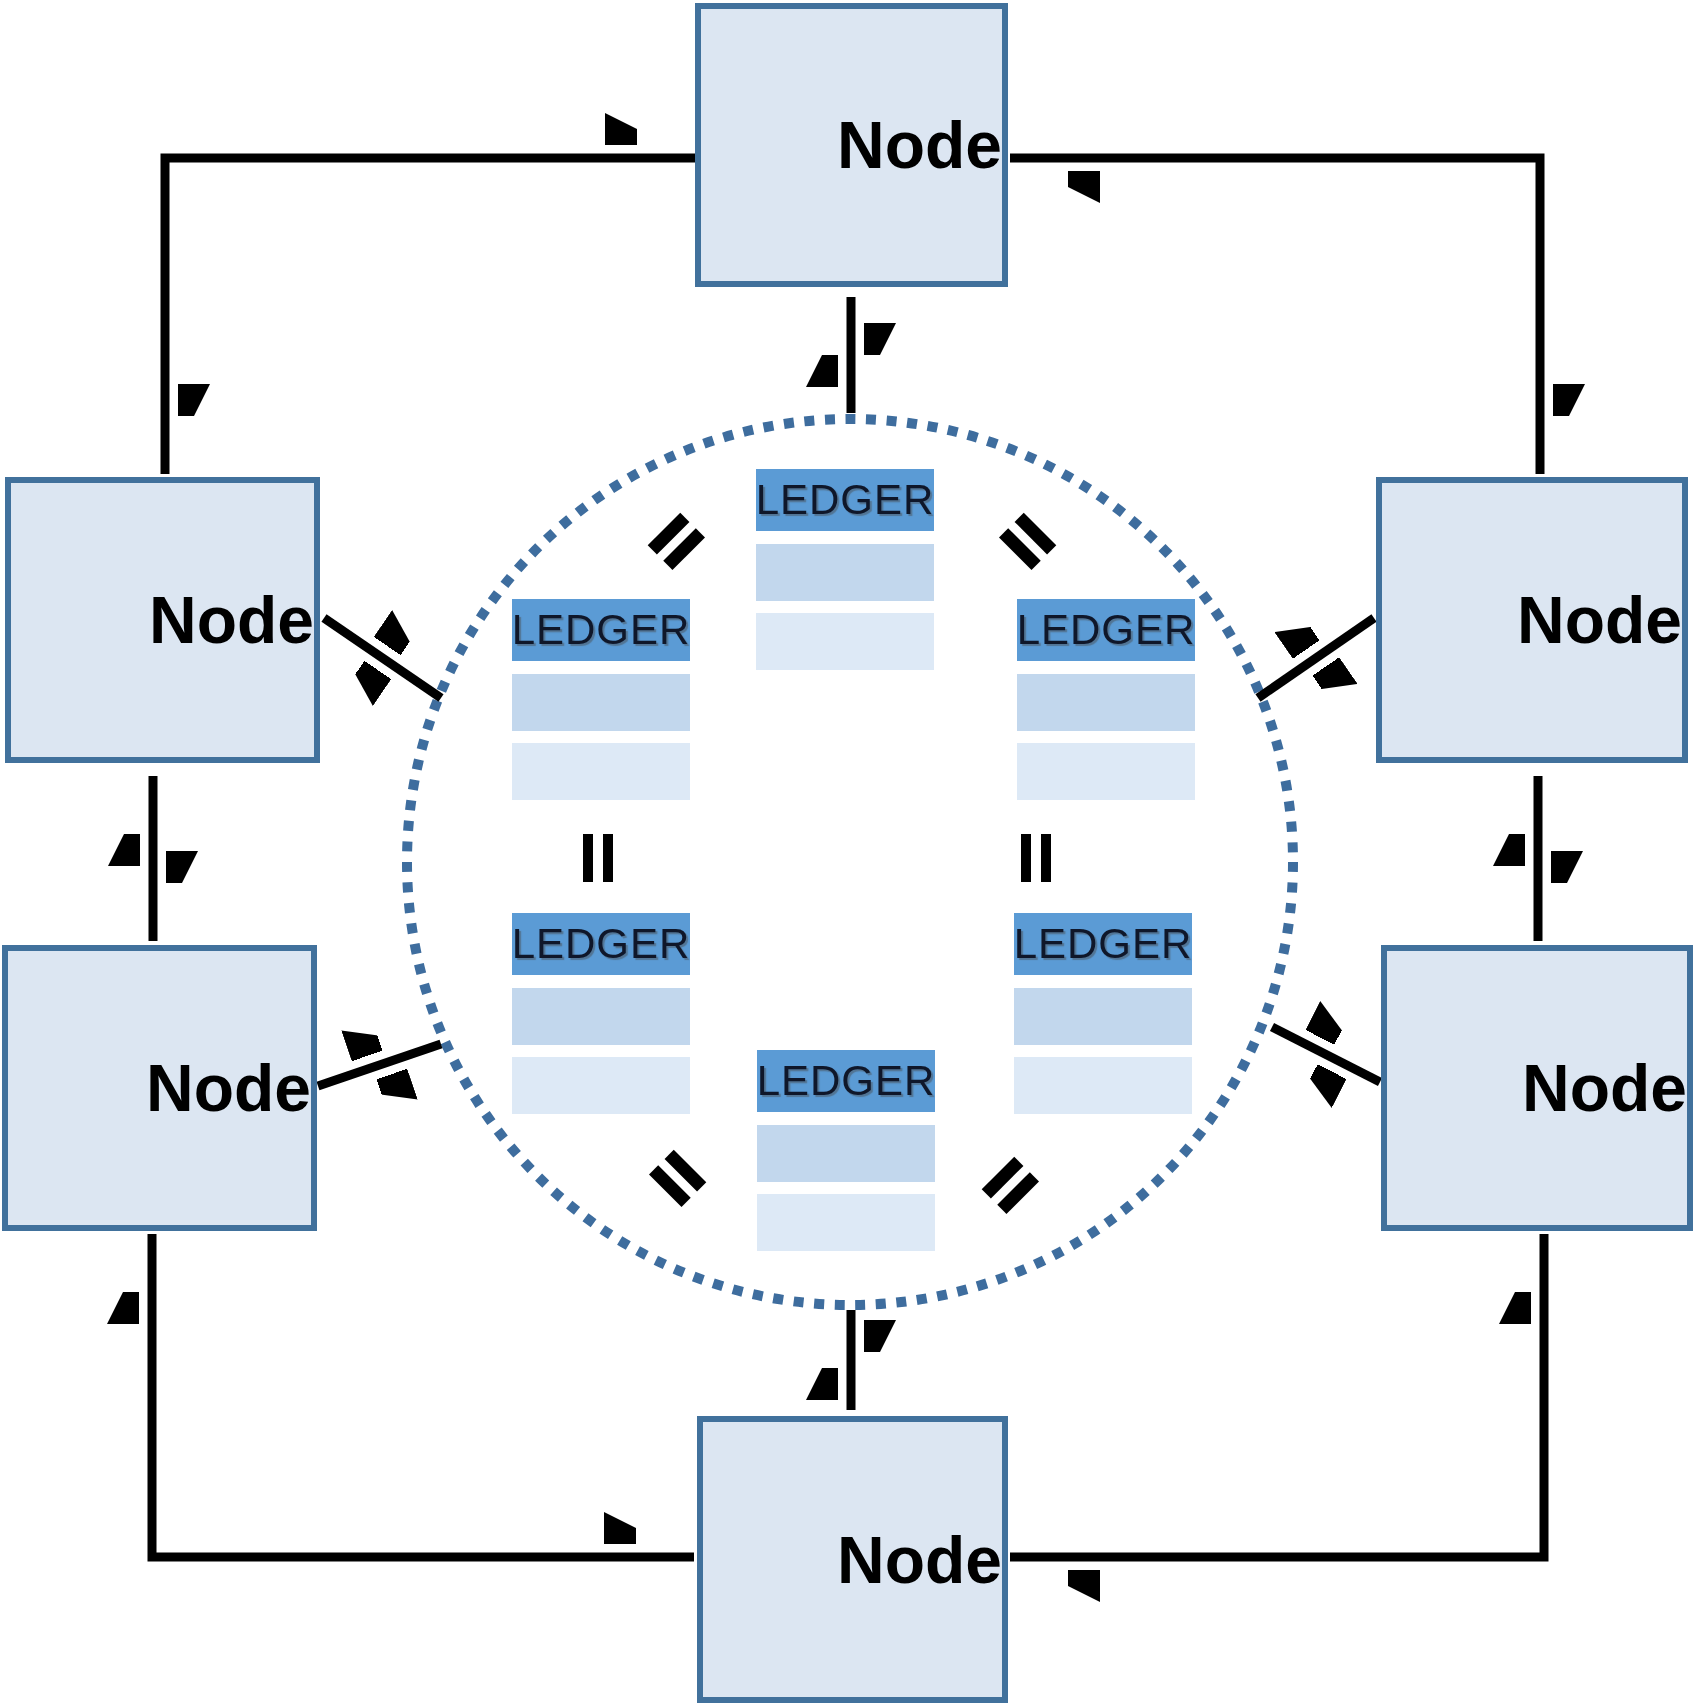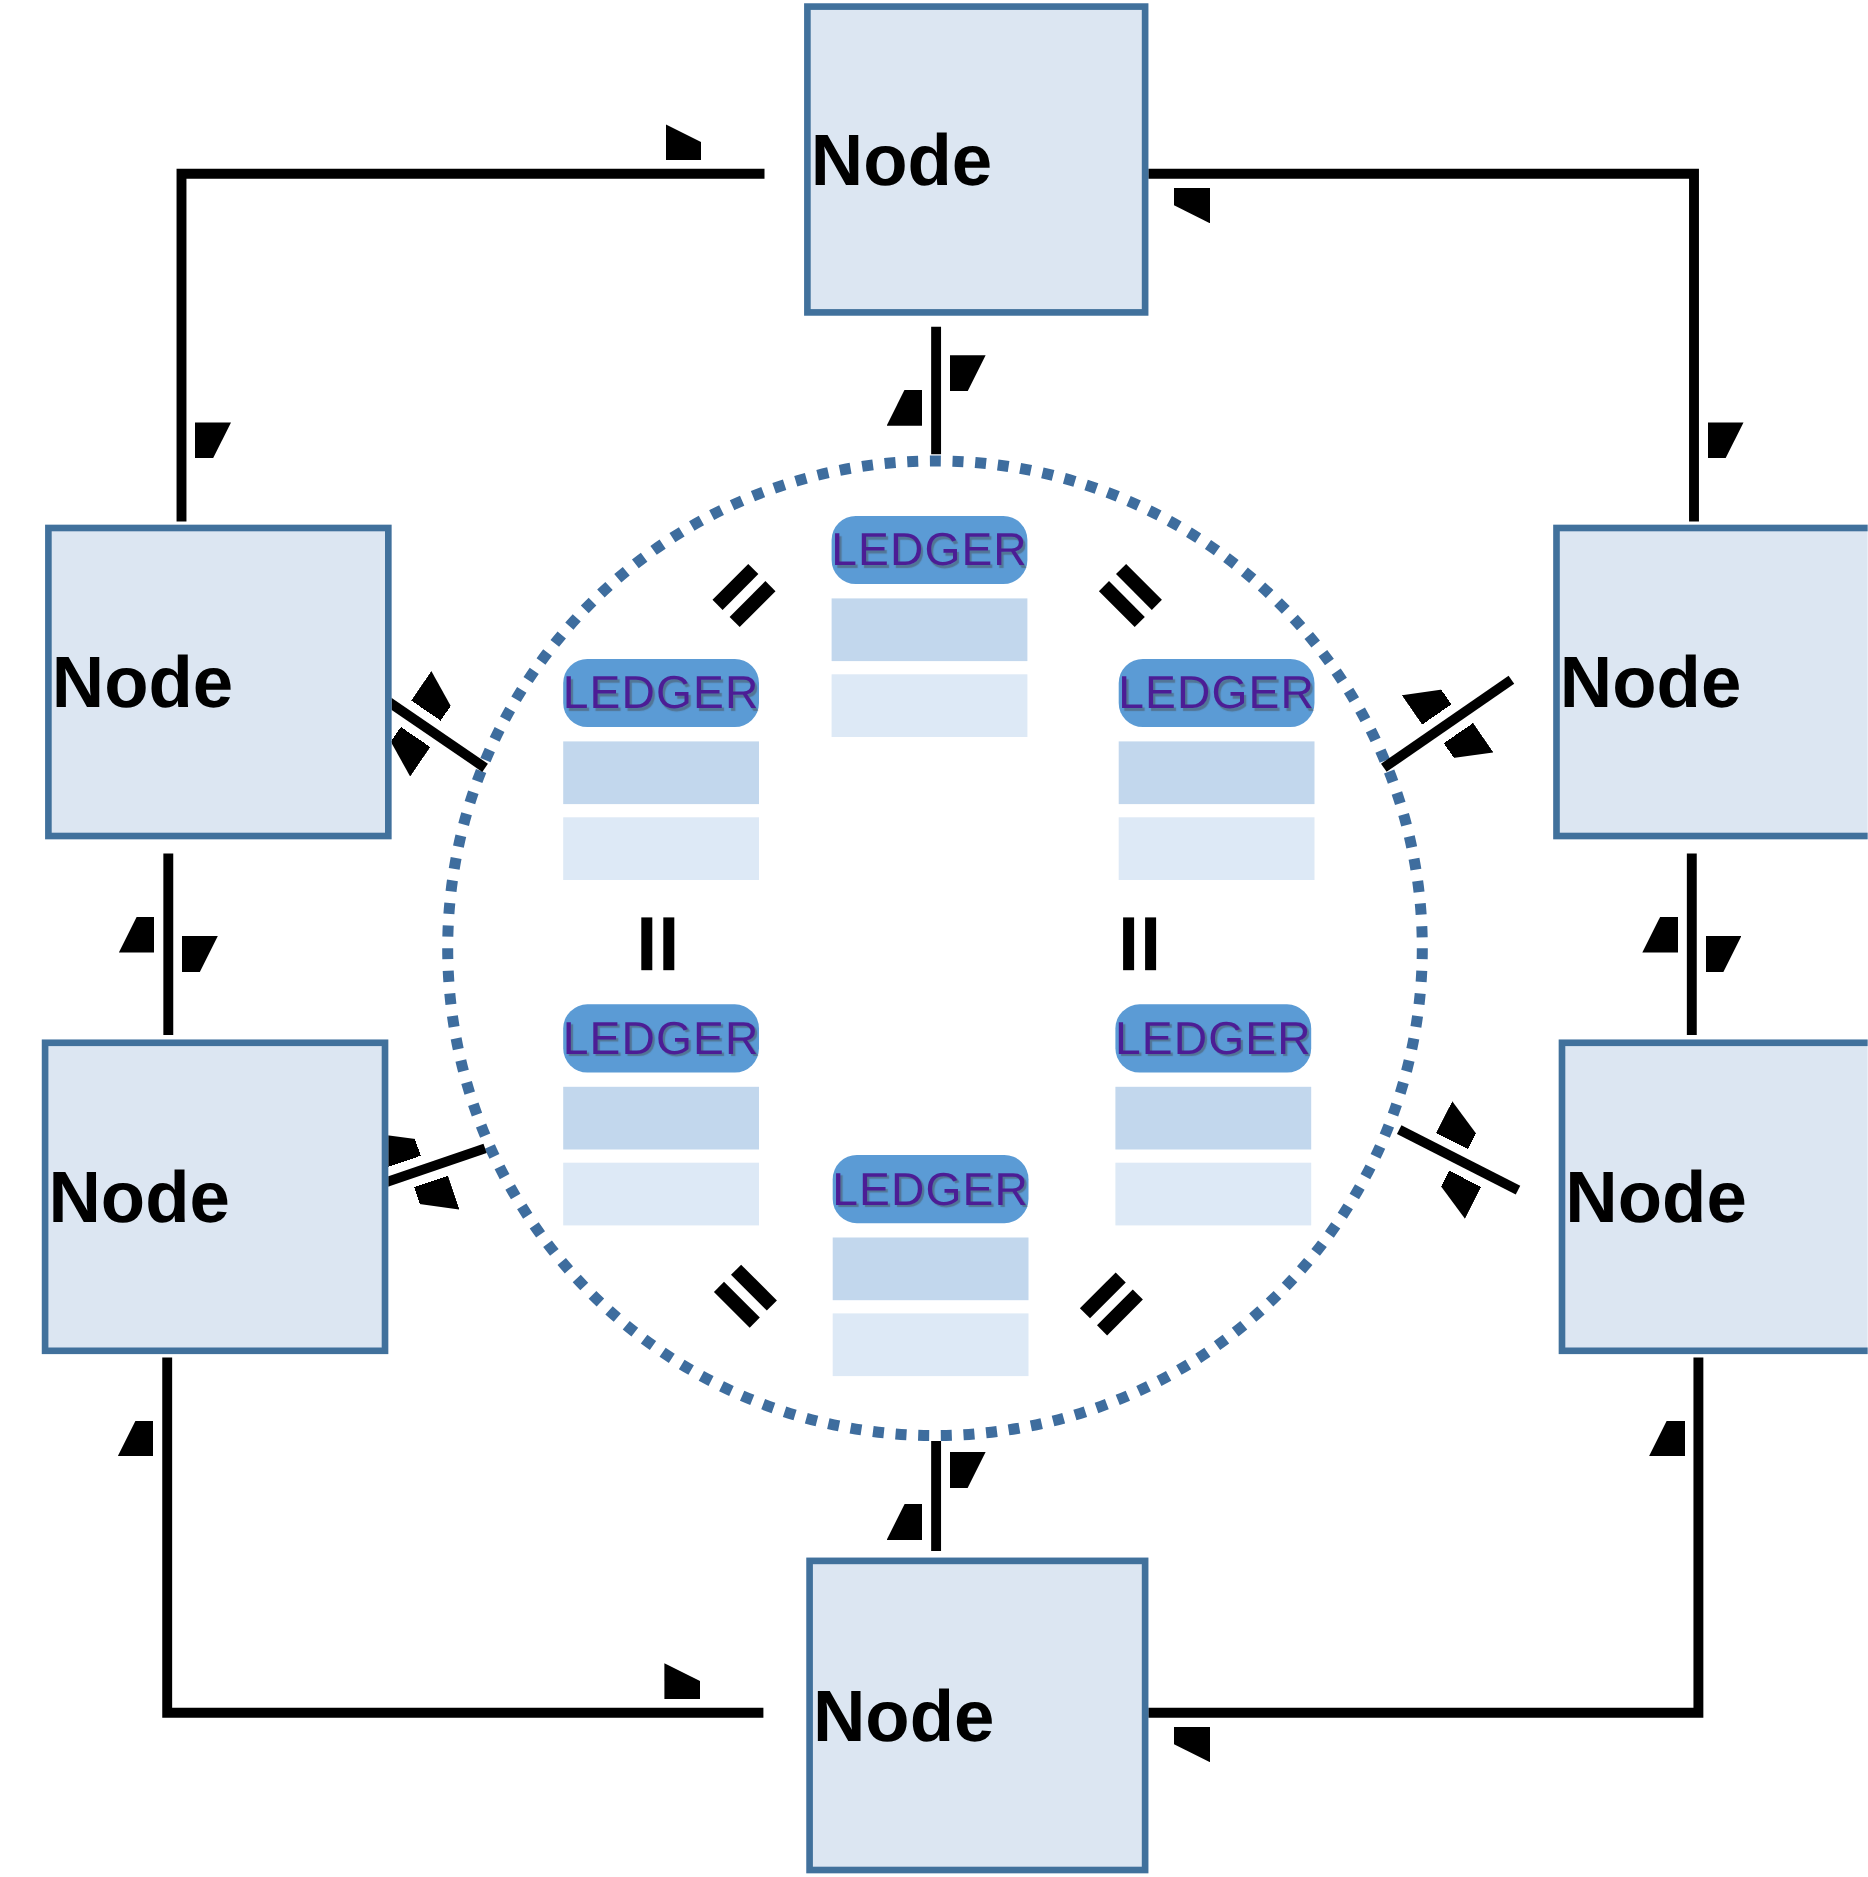--- a/index.html
+++ b/index.html
@@ -5,34 +5,33 @@
   html,body{margin:0;padding:0;background:#ffffff;}
   #stage{
     position:relative;width:1698px;height:1706px;overflow:hidden;
     font-family:"Liberation Sans",sans-serif;background:#ffffff;
   }
   #wires{position:absolute;left:0;top:0;width:1698px;height:1706px;}
 
   .node{
     position:absolute;box-sizing:border-box;
     background:#dce6f2;border:6px solid #41719c;
-    display:flex;align-items:center;justify-content:flex-start;margin-left:36px;
+    display:flex;align-items:center;justify-content:flex-end;
   }
   .node .lbl{
     font-size:66px;font-weight:bold;color:#000;line-height:1;
     letter-spacing:0px;
   }
 
   .ledger{position:absolute;width:178px;}
   .ledger .hdr{
-    height:62px;background:#5b9bd5;color:#4c1d95;
+    height:62px;background:#5b9bd5;color:#0f172a;
     display:flex;align-items:center;justify-content:center;
     font-size:42px;letter-spacing:1px;line-height:1;
     text-shadow:2px 2px 1px rgba(70,70,70,0.45);
-    border-radius:22px;
   }
   .ledger .row1{height:57px;margin-top:13px;background:#c2d7ed;}
   .ledger .row2{height:57px;margin-top:12px;background:#dde9f6;}
 
   .eq{position:absolute;width:46px;height:46px;}
   .eq .b{position:absolute;left:0;width:46px;height:13px;background:#000;}
   .eq .b1{top:6px}
   .eq .b2{top:28px}
 
   .eqv{position:absolute;width:30px;height:48px;}

